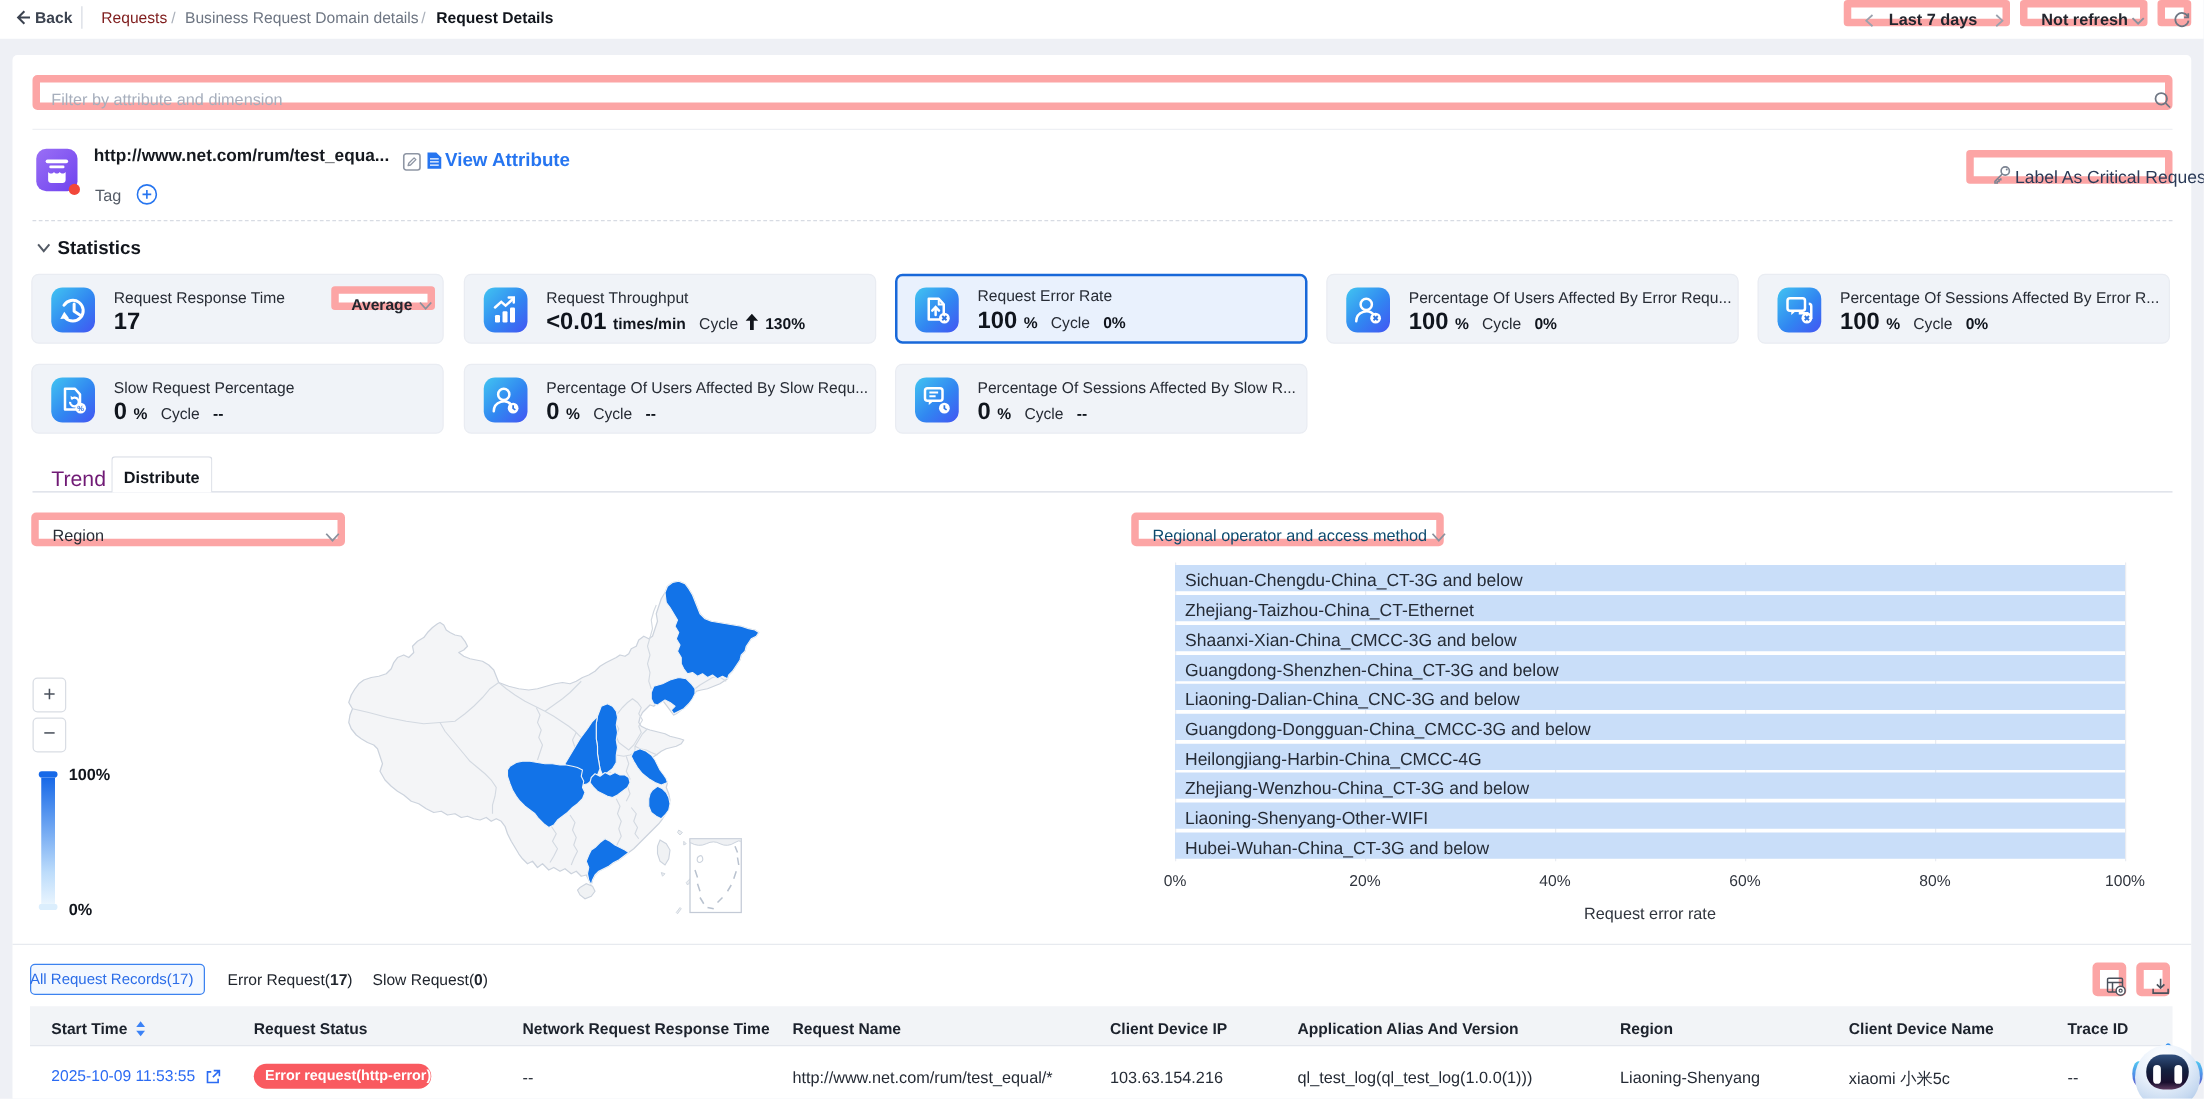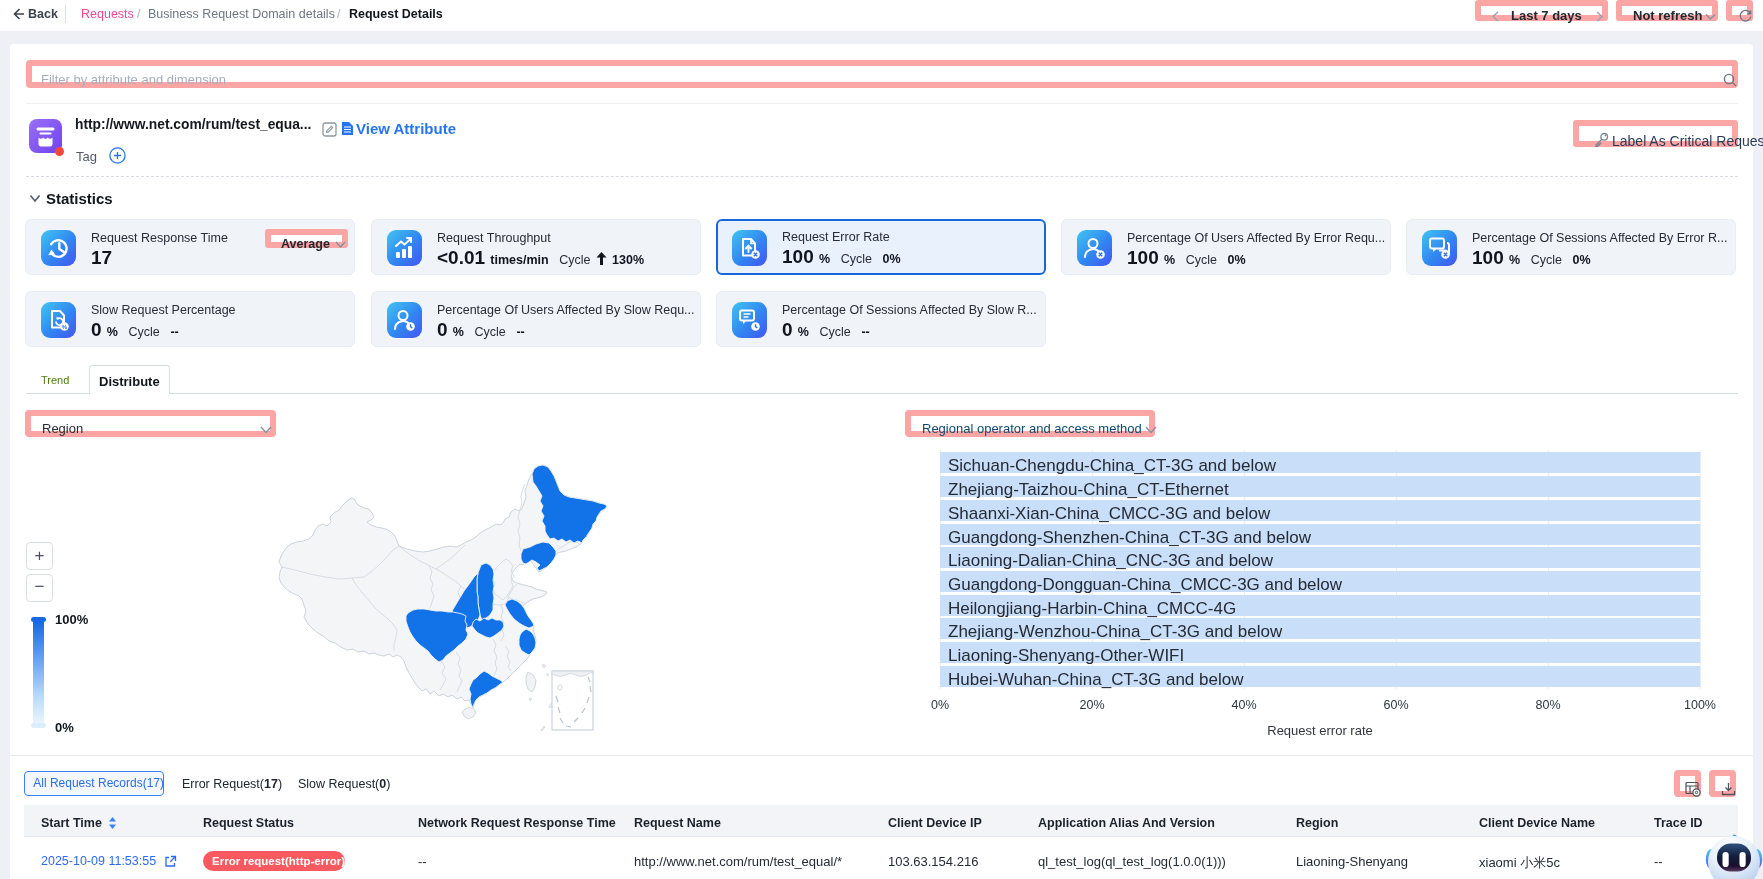--- a/index.html
+++ b/index.html
@@ -10,34 +10,34 @@
   .abs { position:absolute; }
   .sel { border:6px solid #fca5a5; border-radius:3px; background:#fff; }
   .card { position:absolute; height:56px; background:#f0f3f8; border:1px solid #e9ecf2; border-radius:6px; overflow:hidden; }
   .card.on { background:#e9f1fd; border:2px solid #1868d9; }
   .cicon { position:absolute; left:15px; top:10px; width:35px; height:36px; border-radius:9px; background:linear-gradient(135deg,#41c4f1 0%,#3186f1 55%,#4355f3 100%); }
   .ct { position:absolute; left:65px; top:11px; font-size:12.5px; color:#272c35; white-space:nowrap; }
   .cv { position:absolute; left:65px; top:27px; font-size:19px; font-weight:bold; color:#10151d; white-space:nowrap; }
   .cv .u { font-size:12.5px; font-weight:bold; }
   .cv .cy { font-size:12.5px; font-weight:normal; color:#272c35; }
   .bar-row { position:absolute; left:940px; width:760px; height:21px; background:#c9def9; }
-  .bar-row span { position:absolute; left:8px; top:4px; font-size:17px; color:#252b35; }
+  .bar-row span { position:absolute; left:8px; top:4px; font-size:14px; color:#252b35; }
   .grid { position:absolute; top:406px; width:1px; height:239px; background:#e9ecf1; }
   .xl { position:absolute; top:654px; font-size:12.5px; color:#30353e; transform:translateX(-50%); }
 </style>
 </head>
 <body>
 
 <div class="topbar">
   <svg class="abs" style="left:11px;top:7px" width="14" height="14" viewBox="0 0 14 14">
       <path d="M8.5 2 L3.5 7 L8.5 12 M3.5 7 L13 7" stroke="#3c4350" stroke-width="1.6" fill="none"></path>
     </svg>
   <div class="abs" style="left:28px;top:7px;font-weight:bold;color:#3c4350;font-size:12.5px">Back</div>
   <div class="abs" style="left:65px;top:5px;width:1px;height:18px;background:#d8dce3"></div>
-  <div class="abs" style="left:81px;top:7px;color:#ec4899;font-size:12.5px">Requests</div>
+  <div class="abs" style="left:81px;top:7px;color:#7f1d1d;font-size:12.5px">Requests</div>
     <div class="abs" style="left:137px;top:7px;color:#aab0ba;font-size:12.5px">/</div>
     <div class="abs" style="left:148px;top:7px;color:#6e7683;font-size:12.5px">Business Request Domain details</div>
     <div class="abs" style="left:337px;top:7px;color:#aab0ba;font-size:12.5px">/</div>
     <div class="abs" style="left:349px;top:7px;color:#11151c;font-weight:bold;font-size:12.5px">Request Details</div>
   <div class="abs sel" style="left:1475px;top:0px;width:133px;height:21px">
     <svg class="abs" style="left:10px;top:5px" width="9" height="11" viewBox="0 0 9 11">
         <path d="M7 1 L2 5.5 L7 10" stroke="#9aa1ad" stroke-width="1.4" fill="none"></path>
       </svg>
     <div class="abs" style="left:30px;top:2px;font-weight:bold;color:#23272f">Last 7 days</div>
     <svg class="abs" style="left:114px;top:5px" width="9" height="11" viewBox="0 0 9 11">
@@ -195,21 +195,21 @@
             <path d="M11 18.5 l0 3.5 4-3.5" fill="#fff"></path>
             <path d="M11.5 12 h7 M11.5 15 h5" stroke="#fff" stroke-width="1.5"></path>
             <circle cx="23.5" cy="24.5" r="4.3" fill="#fff"></circle>
             <path d="M23.5 22.2 v2.5 l1.8 1.2" stroke="#2f74e0" stroke-width="1.4" fill="none"></path>
           </svg></div>
         <div class="ct">Percentage Of Sessions Affected By Slow R...</div>
         <div class="cv">0 <span class="u">%</span>&nbsp; <span class="cy">Cycle</span>&nbsp; <span class="u">--</span></div>
       </div>
     </div>
 
-<div class="abs" style="left:31px;top:330px;font-size:11px;color:#4d7c0f">Trend</div>
+<div class="abs" style="left:31px;top:330px;font-size:17px;color:#701a75">Trend</div>
 <div class="abs" style="left:79px;top:321px;width:81px;height:29px;border:1px solid #d8dce5;border-bottom:none;border-radius:3px 3px 0 0;background:#fff;z-index:2"></div>
 <div class="abs" style="left:89px;top:330px;font-size:13px;font-weight:bold;color:#11151c;z-index:3">Distribute</div>
 <div class="abs" style="left:16px;top:349px;width:1712px;height:1px;background:#d8dce5"></div>
 
 <div class="abs sel" style="left:15px;top:366px;width:251px;height:27px;border-radius:4px">
   <div class="abs" style="left:11px;top:5px;color:#272c35">Region</div>
   <svg class="abs" style="left:229px;top:10px" width="12" height="8" viewBox="0 0 12 8">
         <path d="M1 1 L6 6.5 L11 1" stroke="#8a919d" stroke-width="1.4" fill="none"></path>
       </svg>
 </div>
@@ -310,21 +310,21 @@
       <div class="xl" style="left:1234px">40%</div>
       <div class="xl" style="left:1386px">60%</div>
       <div class="xl" style="left:1538px">80%</div>
       <div class="xl" style="left:1690px">100%</div>
     </div>
 <div class="abs" style="left:1310px;top:679px;font-size:13px;color:#30353e;transform:translateX(-50%)">Request error rate</div>
 
 <div class="abs" style="left:0px;top:711px;width:1743px;height:1px;background:#e7eaef"></div>
 
 <div class="abs" style="left:14px;top:727px;width:140px;height:25px;border:1px solid #3b82f0;border-radius:4px;background:#f3f8ff"></div>
-<div class="abs" style="left:14px;top:727px;width:140px;height:25px;line-height:25px;text-align:right;color:#2b6de8;font-size:12px;white-space:nowrap">All Request Records(17)</div>
+<div class="abs" style="left:14px;top:727px;width:140px;height:25px;line-height:25px;text-align:left;color:#2b6de8;font-size:12px;white-space:nowrap">All Request Records(17)</div>
 <div class="abs" style="left:172px;top:733px;color:#21262e;font-size:12.5px">Error Request(<b>17</b>)</div>
 <div class="abs" style="left:288px;top:733px;color:#21262e;font-size:12.5px">Slow Request(<b>0</b>)</div>
 <div class="abs sel" style="left:1664px;top:726px;width:27px;height:27px;border-radius:4px">
   <svg class="abs" style="left:5px;top:5px" width="16" height="16" viewBox="0 0 16 16">
         <rect x="1" y="1.5" width="12" height="11" rx="1" stroke="#4a515c" stroke-width="1.2" fill="none"></rect>
         <path d="M1 5 h12 M5 5 v7.5" stroke="#4a515c" stroke-width="1.2"></path>
         <circle cx="11.5" cy="11.5" r="3.6" fill="#fff" stroke="#4a515c" stroke-width="1.2"></circle>
         <circle cx="11.5" cy="11.5" r="1.2" stroke="#4a515c" fill="none"></circle>
       </svg>
 </div>

